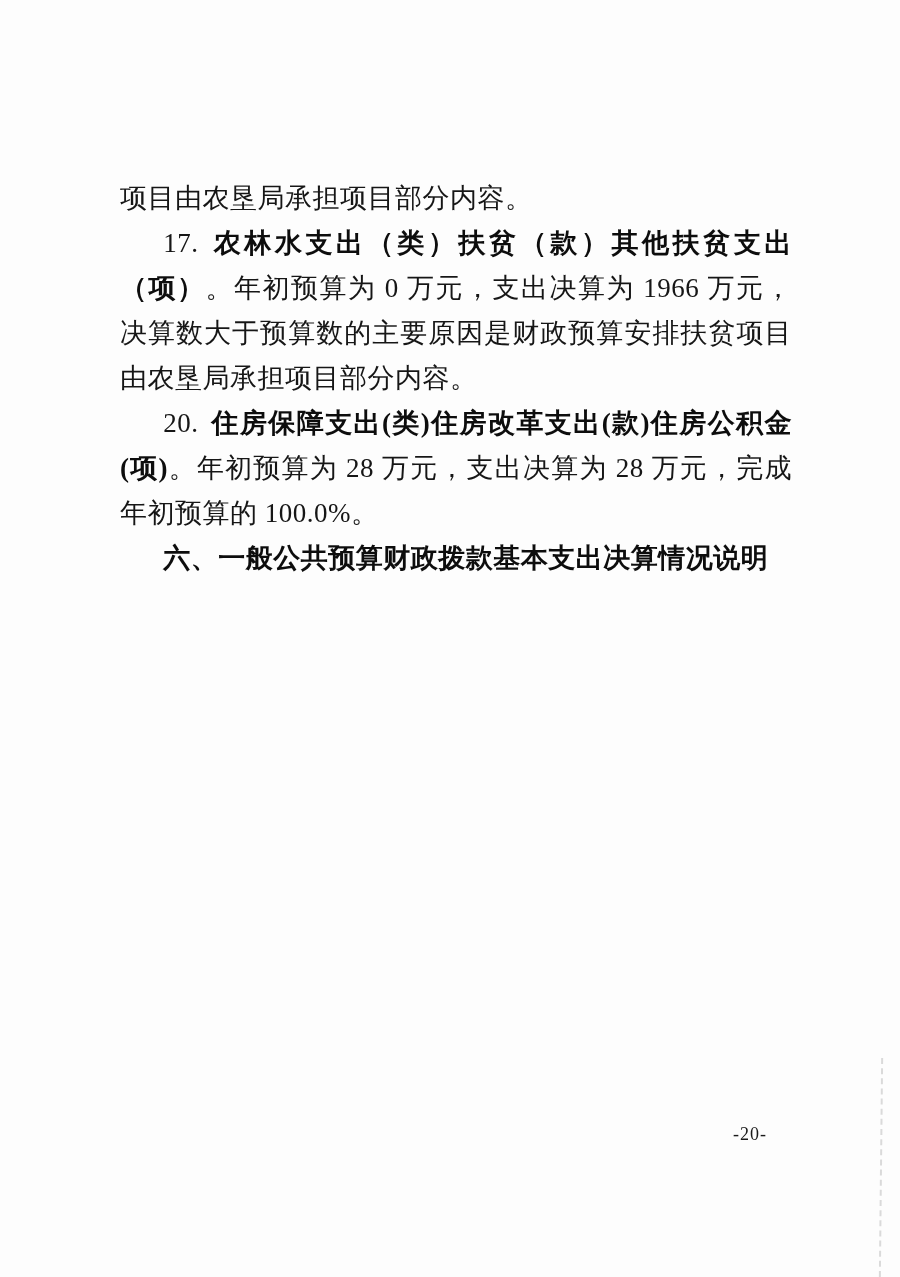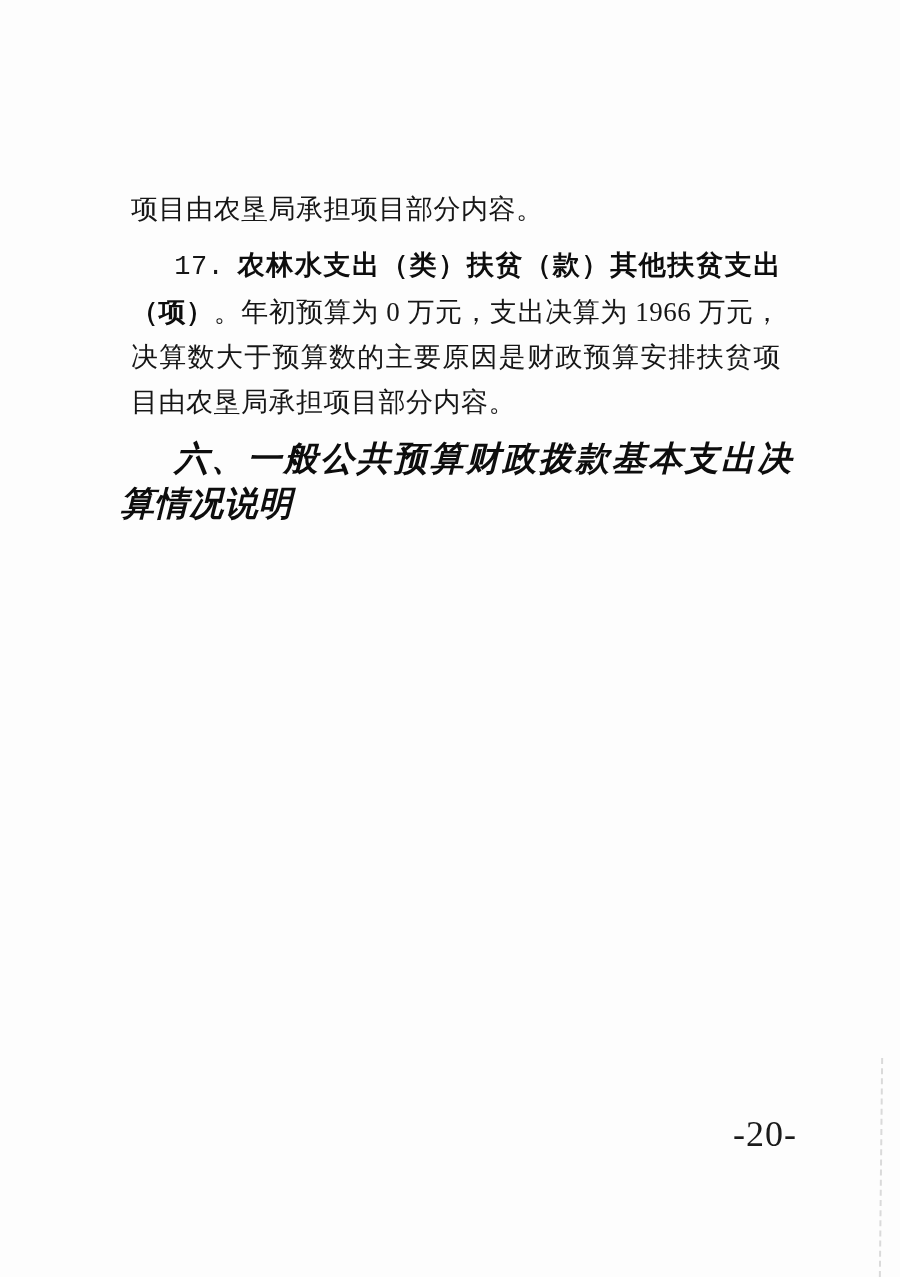--- a/index.html
+++ b/index.html
@@ -27,51 +27,49 @@
     top: 176px;
     width: 672px;
     color: #161616;
     font-size: 27px;
     line-height: 45px;
     text-align: justify;
     text-justify: inter-ideograph;
     letter-spacing: 0.5px;
   }
   .para {
-    margin: 11px;
+    margin: 0;
     padding: 0;
   }
   .para.indent {
     text-indent: 1.6em;
   }
   .item-num {
     margin-right: 0.45em;
-    font-family: Liberation Mono, monospace;
   }
   .item-title {
     font-weight: 700;
     color: #0d0d0d;
   }
   .section-heading {
     margin: 0;
     padding: 0;
     text-indent: 1.6em;
     font-family: "Liberation Sans", sans-serif;
     font-weight: 700;
-    font-size: 34px;
+    font-size: 27px;
     line-height: 45px;
     color: #0d0d0d;
     letter-spacing: 0.5px;
-    font-style: italic;
   }
   .page-number {
     position: absolute;
     left: 733px;
     top: 1119px;
-    font-size: 36px;
+    font-size: 18px;
     line-height: 30px;
     color: #1a1a1a;
     letter-spacing: 1px;
     font-family: "Liberation Serif", serif;
   }
   .scan-artifact {
     position: absolute;
     left: 880px;
     top: 1058px;
     width: 0;
@@ -91,20 +89,23 @@
     <p class="para">
       <span>项目由农垦局承担项目部分内容。</span>
     </p>
 
     <p class="para indent">
       <span class="item-num">17.</span><span class="item-title">农林水支出（类）扶贫（款）其他扶贫支出（项）</span><span class="item-body">。年初预算为 0 万元，支出决算为 1966 万元，决算数大于预算数的主要原因是财政预算安排扶贫项目由农垦局承担项目部分内容。</span>
     </p>
 
 
 
+    <p class="para indent">
+      <span class="item-num">20.</span><span class="item-title">住房保障支出(类)住房改革支出(款)住房公积金(项)</span><span class="item-body">。年初预算为 28 万元，支出决算为 28 万元，完成年初预算的 100.0%。</span>
+    </p>
 
 
     <h2 class="section-heading">六、一般公共预算财政拨款基本支出决算情况说明</h2>
 
 
   </div>
 
   <div class="page-number">-20-</div>
 
   <div class="scan-artifact"></div>

